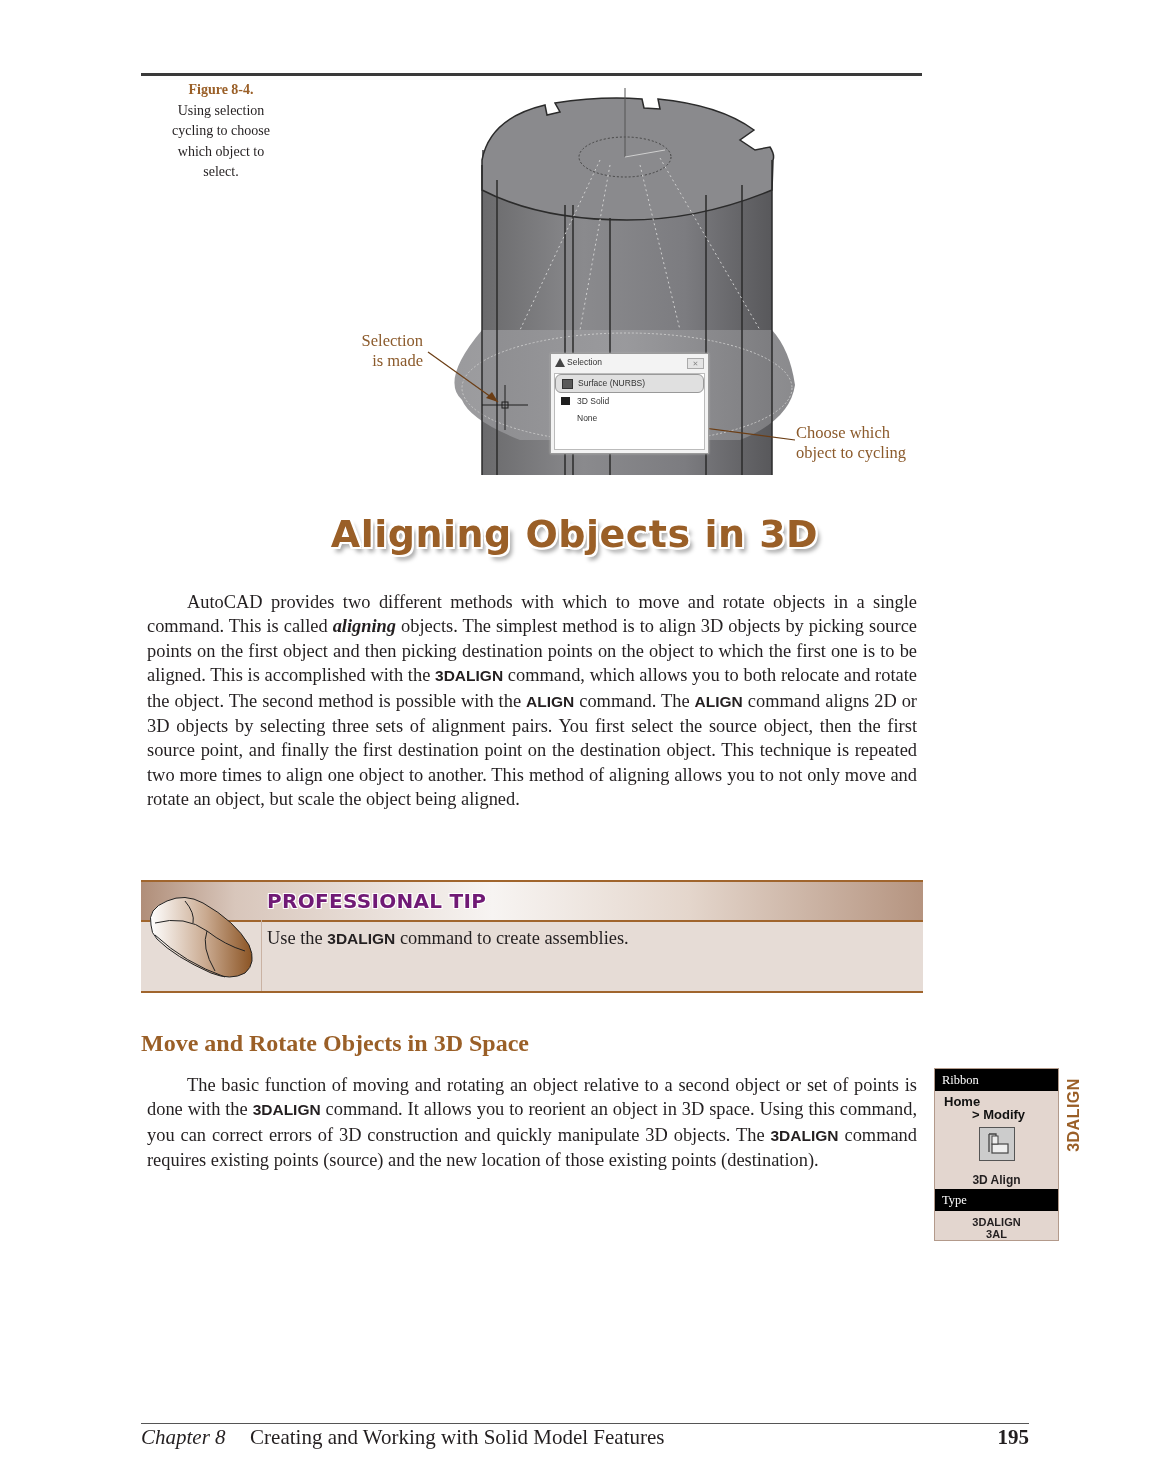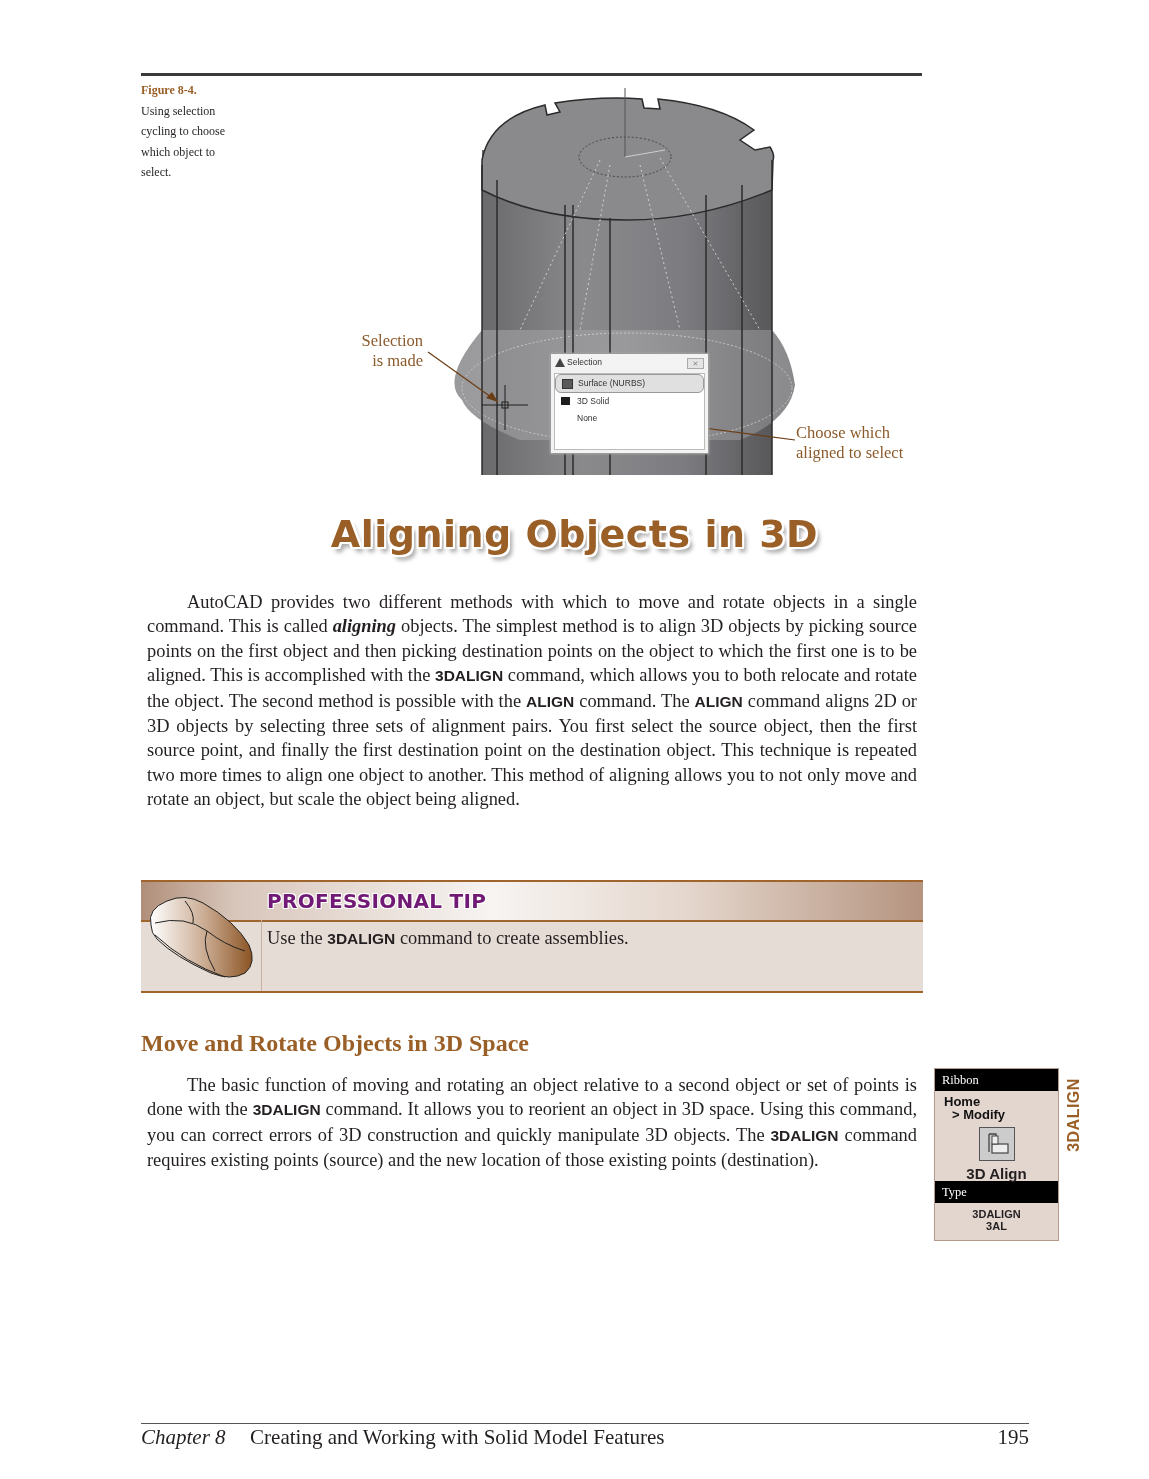--- a/index.html
+++ b/index.html
@@ -1,18 +1,18 @@
 <!DOCTYPE html>
 <html><head>
 <meta charset="utf-8">
 <style>
   html,body{margin:0;padding:0;background:#fff;}
   body{width:1149px;height:1479px;position:relative;overflow:hidden;font-family:"DejaVu Serif","Liberation Serif",serif;color:#231f20;}
   .topline{position:absolute;left:141px;top:73px;width:781px;height:3px;background:#3a3a3a;}
-  .caption{position:absolute;left:141px;top:80px;width:160px;font-family:"Liberation Serif",serif;font-size:12px;line-height:20.5px;}
+  .caption{position:absolute;left:141px;top:80px;width:160px;font-family:"Liberation Serif",serif;font-size:14px;line-height:20.5px;text-align:center;}
   .caption .title{color:#9a5f27;font-weight:bold;}
   .figure{position:absolute;left:340px;top:78px;width:600px;height:400px;}
   .callout{position:absolute;font-family:"Liberation Serif",serif;font-size:16.5px;line-height:19.5px;color:#8b5a2b;}
   .dialog{position:absolute;left:550px;top:353px;width:157px;height:99px;background:#f3f3f3;border:1px solid #9a9a9a;box-shadow:0 0 2px #aaa;font-family:"Liberation Sans",sans-serif;font-size:8.5px;color:#333;}
   .dialog .dtitle{height:17px;line-height:17px;padding-left:16px;position:relative;}
   .dialog .dicon{position:absolute;left:4px;top:4px;width:0;height:0;border-left:5px solid transparent;border-right:5px solid transparent;border-bottom:9px solid #444;}
   .dialog .dclose{position:absolute;right:4px;top:4px;width:15px;height:9px;border:1px solid #aaa;background:#e4e4e4;font-size:7px;line-height:9px;text-align:center;color:#888;}
   .dialog .dbody{position:absolute;left:3px;top:19px;right:3px;bottom:3px;background:#fff;border:1px solid #bbb;}
   .dialog .ditem{height:17px;line-height:17px;padding-left:22px;position:relative;border-radius:6px;}
   .dialog .ditem.sel{background:#e0e0e0;border:1px solid #999;}
@@ -24,27 +24,27 @@
   .tip{position:absolute;left:141px;top:880px;width:782px;height:109px;background:#e6dcd6;border-top:2px solid #a0652d;border-bottom:2px solid #a0652d;}
   .tip .band{position:absolute;left:0;top:0;right:0;height:38px;background:linear-gradient(to right,#b08e79 0%,#d8c6bb 12%,#f7f4f2 45%,#e4d6cc 70%,#b59480 100%);border-bottom:2px solid #a0652d;}
   .tip .tiptitle{position:absolute;left:126px;top:7px;font-family:"DejaVu Sans",sans-serif;font-weight:bold;font-size:20px;color:#701a75;letter-spacing:0.3px;text-shadow:-1px -1px 0 #fff,1px -1px 0 #fff,-1px 1px 0 #fff,1px 1px 0 #fff;}
   .tip .tiptext{position:absolute;left:126px;top:46px;font-family:"Liberation Serif",serif;font-size:18.4px;}
   .tip .vline{position:absolute;left:120px;top:38px;bottom:0;width:1px;background:#c9b2a3;}
   .subhead{position:absolute;left:141px;top:1030px;font-family:"Liberation Serif",serif;font-weight:bold;font-size:24px;color:#9a5f27;}
   .sidebox{position:absolute;left:934px;top:1068px;width:123px;height:171px;background:#e3d6cf;border:1px solid #b39a8b;font-family:"Liberation Sans",sans-serif;}
   .sidebox .hdr{background:#000000;color:#fff;font-family:"Liberation Serif",serif;font-size:12.5px;height:22px;line-height:22px;padding-left:7px;}
   .sidebox .path{font-size:13px;font-weight:bold;color:#111;padding:4px 0 0 9px;line-height:13px;}
   .sidebox .btn{margin:6px auto 0 auto;width:34px;height:32px;border:1px solid #555;background:#ccc;position:relative;}
-  .sidebox .blabel{text-align:center;font-size:15px;font-weight:bold;margin-top:4px;height:16px;}
+  .sidebox .blabel{text-align:center;font-size:12px;font-weight:bold;margin-top:12px;height:16px;}
   .sidebox .types{text-align:center;font-size:11px;font-weight:bold;line-height:12px;padding-top:5px;}
   .vert{position:absolute;left:1063px;top:1070px;width:22px;height:90px;}
   .vert span{position:absolute;left:50%;top:50%;transform:translate(-50%,-50%) rotate(-90deg);font-family:"Liberation Sans",sans-serif;font-weight:bold;font-size:16px;color:#9a5f27;white-space:nowrap;letter-spacing:0.5px;}
   .footline{position:absolute;left:141px;top:1423px;width:888px;height:1px;background:#555;}
   .footer{position:absolute;left:141px;top:1425px;width:888px;font-family:"Liberation Serif",serif;font-size:21px;}
-  .footer .pg{position:absolute;right:0;top:0;font-weight:normal;}
+  .footer .pg{position:absolute;right:0;top:0;font-weight:bold;}
 </style>
 </head>
 <body>
 
 <div class="topline"></div>
 
 <div class="caption">
   <div class="title">Figure 8-4.</div>
   <div>Using selection</div>
   <div>cycling to choose</div>
@@ -106,21 +106,21 @@
   <line x1="795" y1="440" x2="605" y2="415" stroke="#6b3d14" stroke-width="1.2"></line>
   <polygon points="603,415 615,410 614,419" fill="#6b3d14"></polygon>
 </svg>
 
 <div class="callout" style="left:355px;top:331px;text-align:right;width:68px;">
   <div>Selection</div>
   <div>is made</div>
 </div>
 <div class="callout" style="left:796px;top:423px;">
   <div>Choose which</div>
-  <div>aligned to select</div>
+  <div>object to cycling</div>
 </div>
 
 <div class="dialog">
   <div class="dtitle">
     <span class="dicon"></span>
     <span>Selection</span>
     <span class="dclose">✕</span>
   </div>
   <div class="dbody">
     <div class="ditem sel">
@@ -167,21 +167,21 @@
 <div class="subhead">Move and Rotate Objects in 3D Space</div>
 
 <div class="para" style="top:1067px;width:782px;">
   <p><span>The basic function of moving and rotating an object relative to a second object or set of points is done with the </span><span class="cmd">3DALIGN</span><span> command. It allows you to reorient an object in 3D space. Using this command, you can correct errors of 3D construction and quickly manipulate 3D objects. The </span><span class="cmd">3DALIGN</span><span> command requires existing points (source) and the new location of those existing points (destination).</span></p>
 </div>
 
 <div class="sidebox">
   <div class="hdr">Ribbon</div>
   <div class="path">
     <div>Home</div>
-    <div style="padding-left:8px;">&gt; Modify</div>
+    <div style="padding-left:8px;margin-left:20px;">&gt; Modify</div>
   </div>
   <div class="btn">
     <svg width="34" height="32" viewBox="0 0 34 32">
       <path d="M9 6 L9 24 M9 6 L16 6 L16 14" fill="none" stroke="#444" stroke-width="1.3"></path>
       <rect x="12" y="16" width="16" height="9" fill="#eee" stroke="#444" stroke-width="1.2"></rect>
       <rect x="12" y="8" width="6" height="8" fill="#eee" stroke="#444" stroke-width="1"></rect>
     </svg>
   </div>
   <div class="blabel">3D Align</div>
   <div class="hdr">Type</div>

